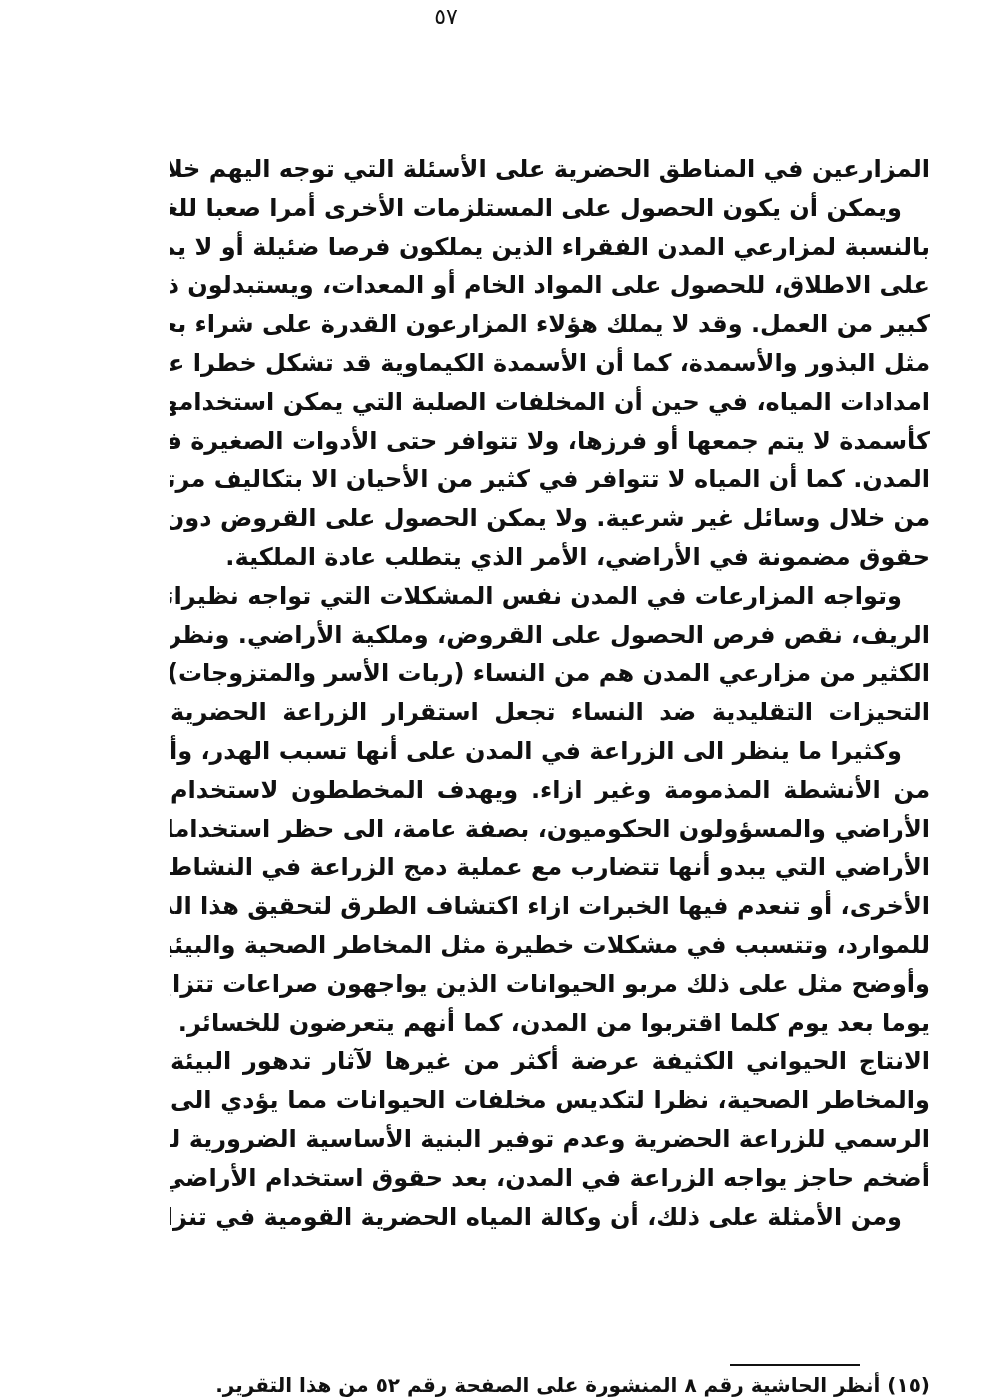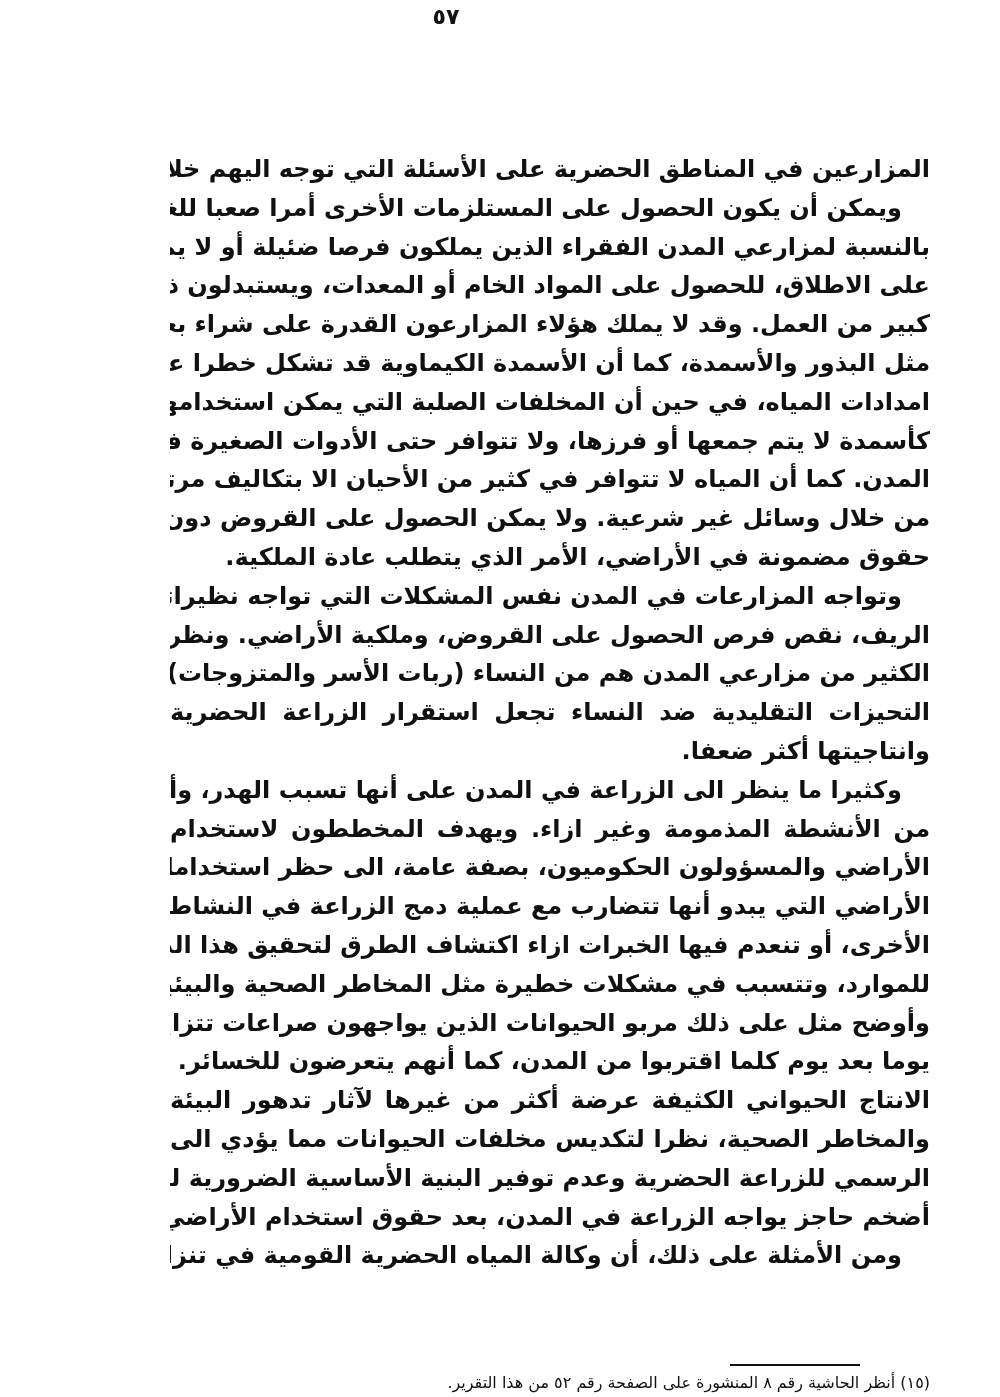--- a/index.html
+++ b/index.html
@@ -15,21 +15,21 @@
       color: #111111;
       font-family: "DejaVu Sans", sans-serif;
     }
     .page-number {
       position: absolute;
       top: 4px;
       left: 0;
       width: 892px;
       text-align: center;
       font-size: 22px;
-      font-weight: bold;
+      font-weight: normal;
       direction: rtl;
     }
     .text-block {
       position: absolute;
       top: 150px;
       left: 170px;
       width: 760px;
       direction: rtl;
     }
     .line {
@@ -53,23 +53,24 @@
       top: 1364px;
       left: 730px;
       width: 130px;
       height: 2px;
       background: #111111;
     }
     .footnote {
       position: absolute;
       top: 1373px;
       right: 70px;
-      font-size: 16px;
+      font-size: 20px;
       direction: rtl;
       white-space: nowrap;
+      font-weight: bold;
     }
   </style>
 </head>
 <body>
 
 <div class="page-number">٥٧</div>
 
 <div class="text-block" id="text-block">
     <div class="line">المزارعين في المناطق الحضرية على الأسئلة التي توجه اليهم خلال</div>
     <div class="line indent">ويمكن أن يكون الحصول على المستلزمات الأخرى أمرا صعبا للغاية</div>
@@ -79,21 +80,20 @@
     <div class="line">مثل البذور والأسمدة، كما أن الأسمدة الكيماوية قد تشكل خطرا على</div>
     <div class="line">امدادات المياه، في حين أن المخلفات الصلبة التي يمكن استخدامها</div>
     <div class="line">كأسمدة لا يتم جمعها أو فرزها، ولا تتوافر حتى الأدوات الصغيرة في</div>
     <div class="line">المدن. كما أن المياه لا تتوافر في كثير من الأحيان الا بتكاليف مرتفعة أو</div>
     <div class="line">من خلال وسائل غير شرعية. ولا يمكن الحصول على القروض دون وجود</div>
     <div class="line last">حقوق مضمونة في الأراضي، الأمر الذي يتطلب عادة الملكية.</div>
     <div class="line indent">وتواجه المزارعات في المدن نفس المشكلات التي تواجه نظيراتهن في</div>
     <div class="line">الريف، نقص فرص الحصول على القروض، وملكية الأراضي. ونظرا لأن</div>
     <div class="line">الكثير من مزارعي المدن هم من النساء (ربات الأسر والمتزوجات) فان</div>
     <div class="line">التحيزات التقليدية ضد النساء تجعل استقرار الزراعة الحضرية</div>
-    <div class="line last">وانتاجيتها أكثر ضعفا.</div>
     <div class="line indent">وكثيرا ما ينظر الى الزراعة في المدن على أنها تسبب الهدر، وأنها</div>
     <div class="line">من الأنشطة المذمومة وغير ازاء. ويهدف المخططون لاستخدام</div>
     <div class="line">الأراضي والمسؤولون الحكوميون، بصفة عامة، الى حظر استخدامات</div>
     <div class="line">الأراضي التي يبدو أنها تتضارب مع عملية دمج الزراعة في النشاطات</div>
     <div class="line">الأخرى، أو تنعدم فيها الخبرات ازاء اكتشاف الطرق لتحقيق هذا الدمج.</div>
     <div class="line">للموارد، وتتسبب في مشكلات خطيرة مثل المخاطر الصحية والبيئية.</div>
     <div class="line">وأوضح مثل على ذلك مربو الحيوانات الذين يواجهون صراعات تتزايد</div>
     <div class="line">يوما بعد يوم كلما اقتربوا من المدن، كما أنهم يتعرضون للخسائر. فنظم</div>
     <div class="line">الانتاج الحيواني الكثيفة عرضة أكثر من غيرها لآثار تدهور البيئة</div>
     <div class="line">والمخاطر الصحية، نظرا لتكديس مخلفات الحيوانات مما يؤدي الى</div>

